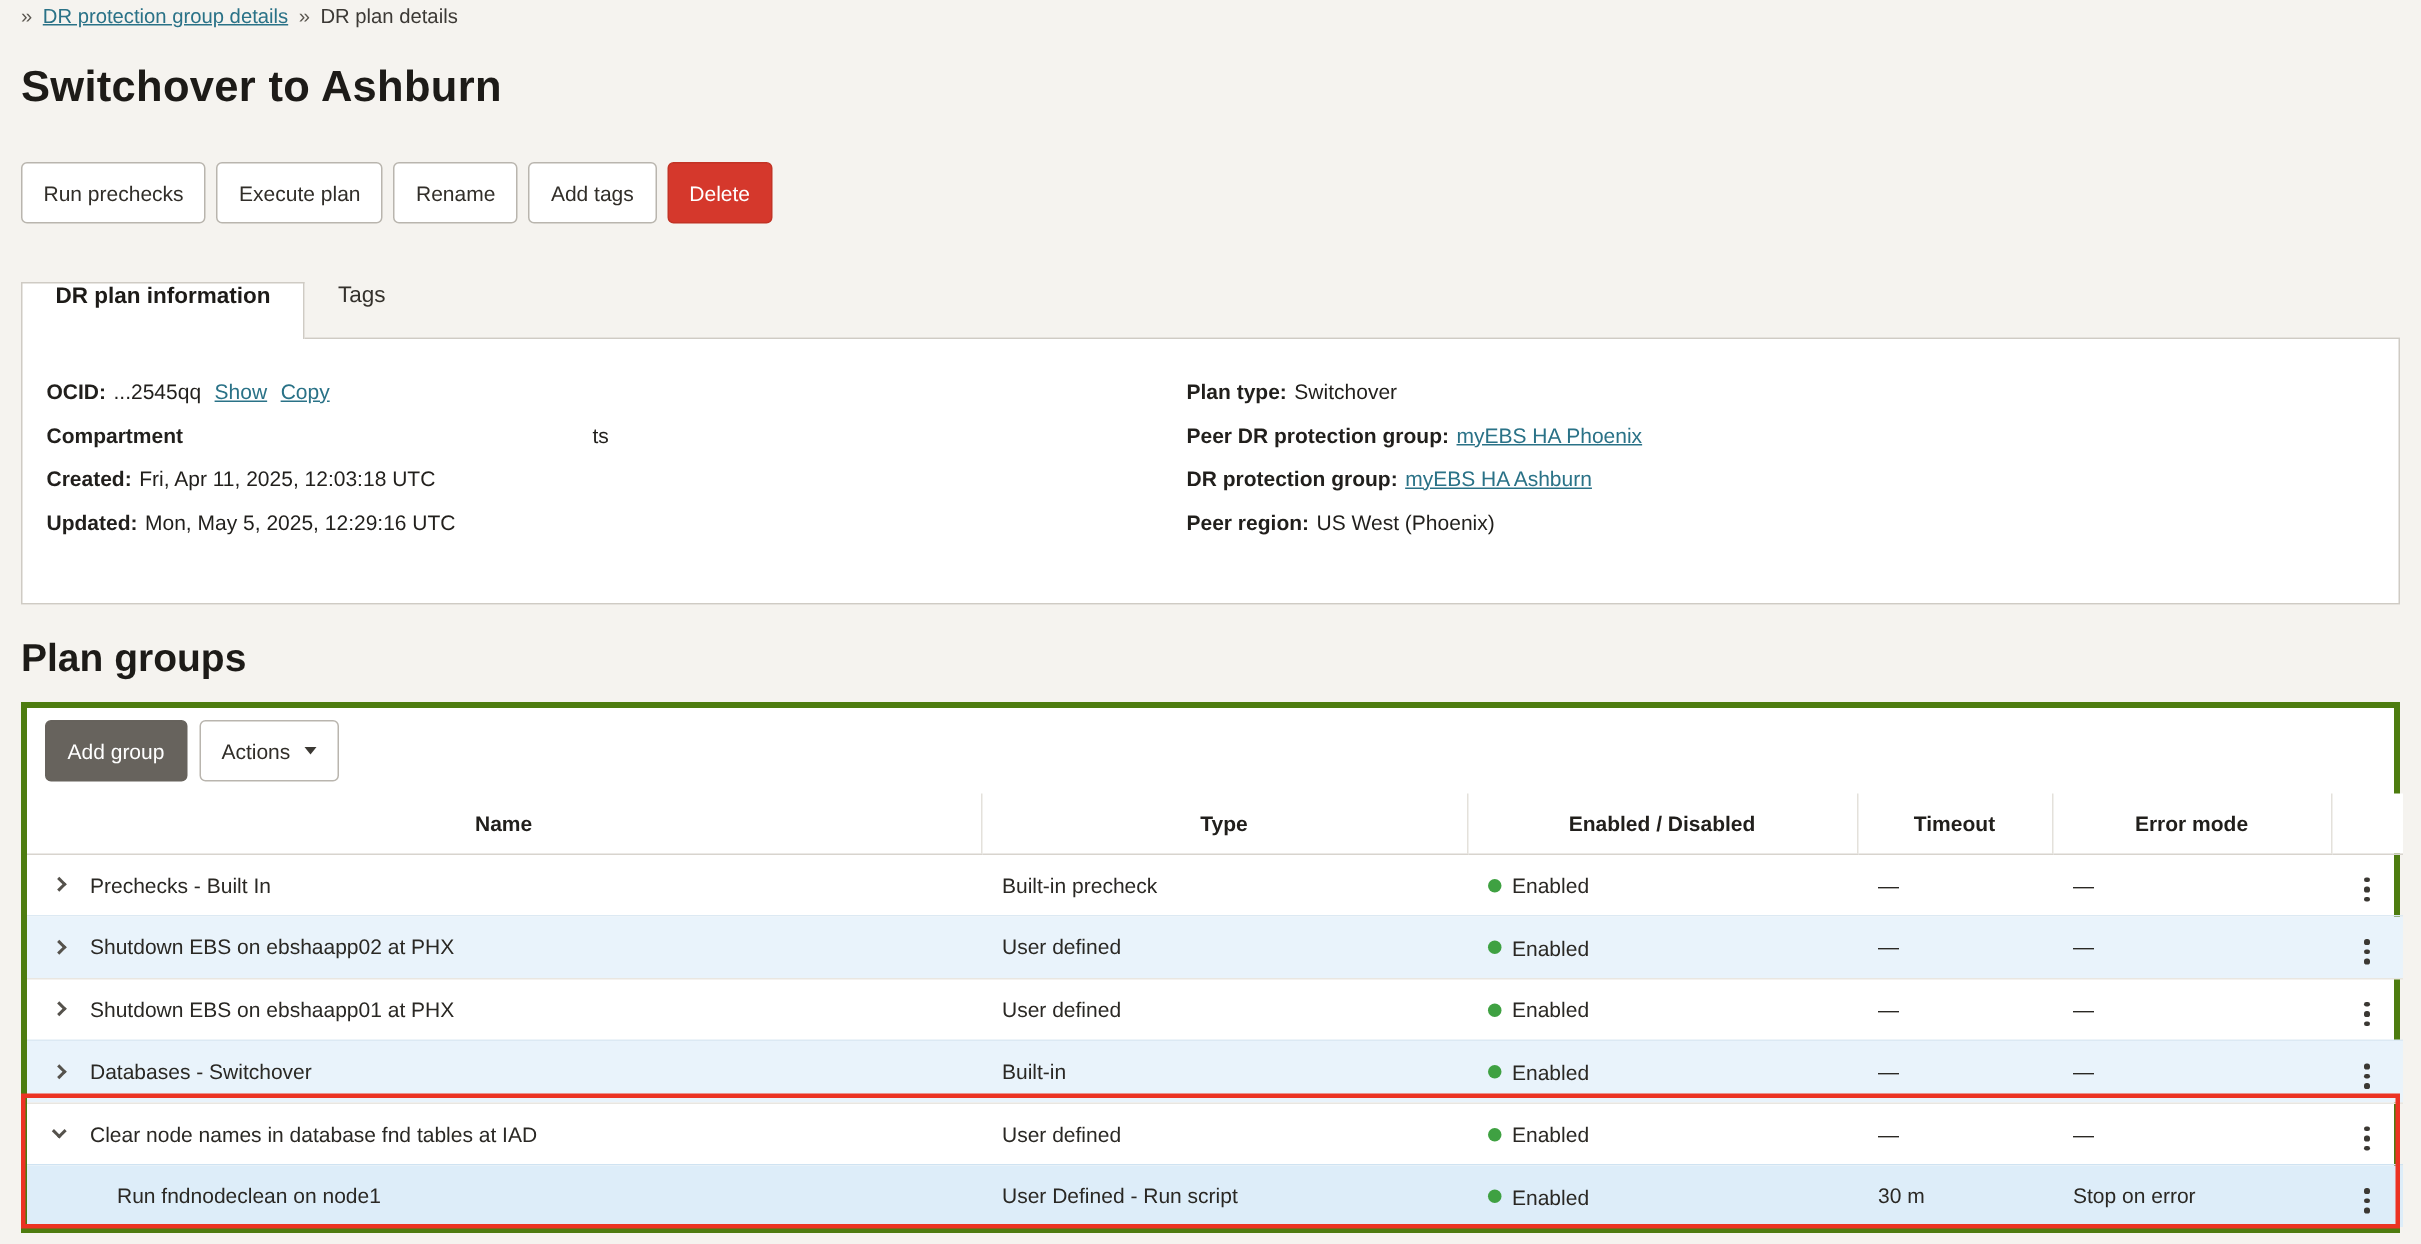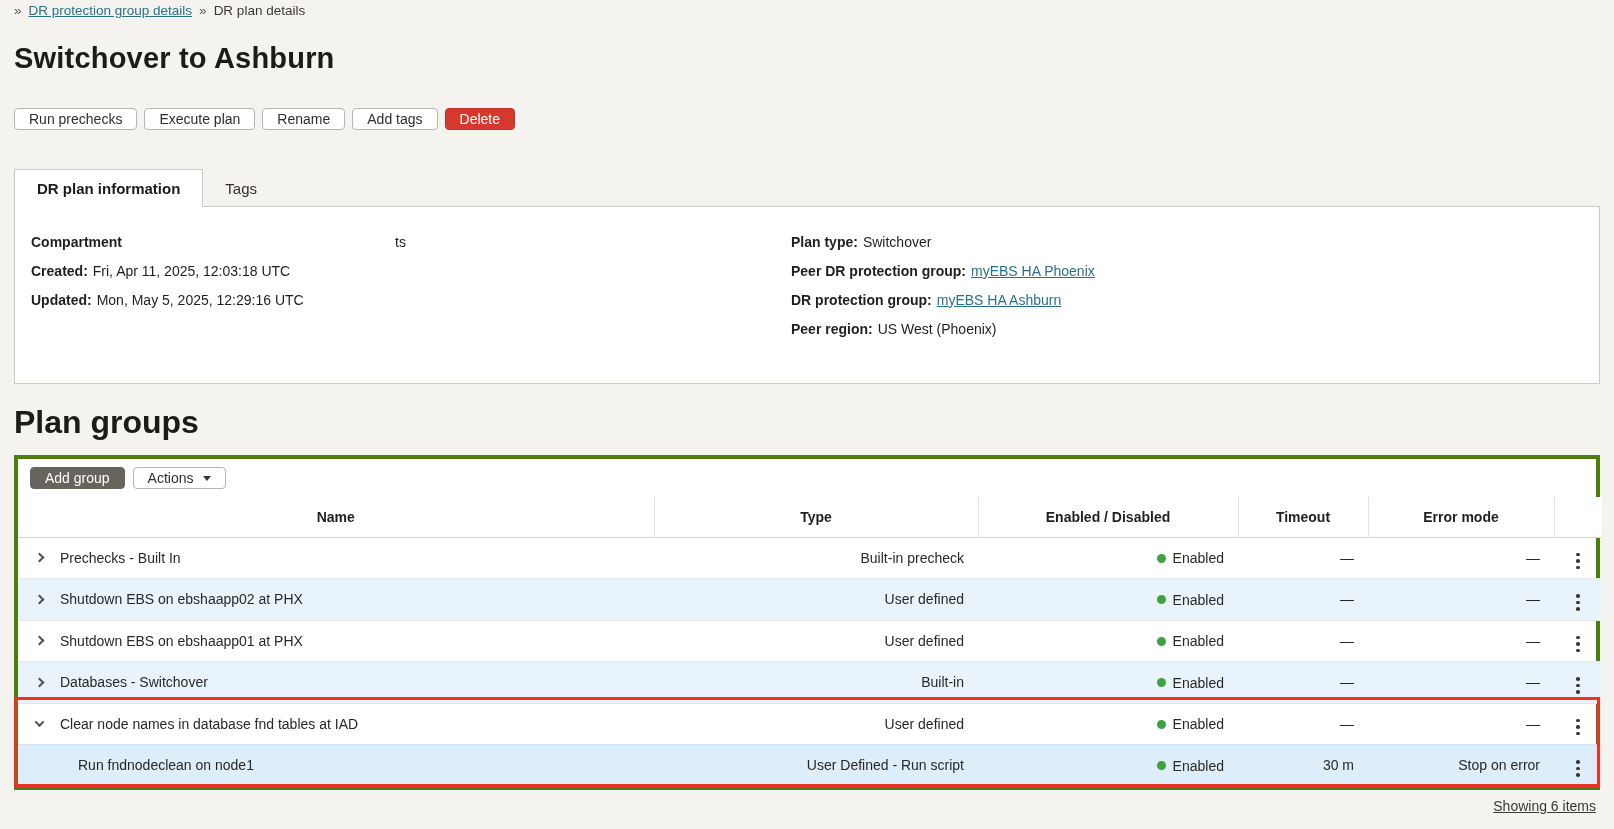--- a/index.html
+++ b/index.html
@@ -16,57 +16,57 @@
   
   .breadcrumb { padding-top: 3px; font-size: 13.5px; color: #5a564f; display: flex; gap: 7px; align-items: center; }
   .crumb-current { color: #3c3935; }
 
   
   .page-title { margin-top: 24px; font-size: 29px; font-weight: 600; color: #1d1b18; letter-spacing: .2px; }
 
   
   .toolbar { margin-top: 33px; display: flex; gap: 7px; }
   .btn {
-    height: 22px; padding: 0 14px; background: #fff;
+    height: 41px; padding: 0 14px; background: #fff;
     border: 1px solid #b9b5ae; border-radius: 4px;
     font-size: 14px; color: #312e29; display: inline-flex; align-items: center;
     cursor: pointer; font-family: inherit; white-space: nowrap;
   }
   .btn-danger { background: #d5382c; border-color: #c23325; color: #fff; }
   .btn-dark { background: #67635d; border-color: #67635d; color: #fff; }
   .caret-down { width: 0; height: 0; border-left: 4px solid transparent; border-right: 4px solid transparent; border-top: 5px solid #3b3833; margin-left: 9px; }
 
   
   .tabs { margin-top: 39px; display: flex; align-items: flex-end; position: relative; z-index: 2; }
-  .tab { height: 38px; padding: 0 22px; display: flex; align-items: center; font-size: 15px; cursor: pointer; }
+  .tab { height: 38px; padding: 0 22px; display: flex; font-size: 15px; cursor: pointer; }
   .tab.active { background: #fff; border: 1px solid #cfcbc4; border-bottom: none; font-weight: 700; color: #1d1b18; }
   .tab.inactive { color: #34312c; }
 
   
   .info-card { background: #fff; border: 1px solid #cfcbc4; margin-top: -1px; padding: 20px 16px; height: 178px; display: flex; position: relative; z-index: 1; }
   .info-col { width: 760px; }
   .info-line { height: 29px; display: flex; align-items: center; white-space: nowrap; }
   .info-line strong { margin-right: 5px; }
   .gap8 { display: inline-block; width: 9px; }
   .redacted { display: inline-block; width: 268px; height: 18px; background: #fff; }
 
   
-  .section-title { margin-top: 20px; font-size: 32px; font-weight: 600; color: #1d1b18; }
+  .section-title { margin-top: 20px; font-size: 26px; font-weight: 600; color: #1d1b18; }
 
   
   .table-card { margin-top: 14px; background: #fff; border: 4px solid #4d7c0f; }
   .table-toolbar { padding: 8px 12px; display: flex; gap: 8px; }
   .table-wrap { position: relative; }
   table { width: 100%; border-collapse: collapse; table-layout: fixed; }
   th {
     height: 40px; text-align: center; padding: 0 14px; font-size: 14px; font-weight: 700; color: #211f1c;
     border-bottom: 1px solid #d8d4ce; border-left: 1px solid #e4e1db; background: #fff;
   }
   th:first-child { border-left: none; }
-  td { height: 41px; padding: 12px 14px; font-size: 14px; color: #2a2824; border-top: 1px solid #e9e6e0; overflow: hidden; white-space: nowrap; text-align: right; }
+  td { height: 41px; padding: 12px 14px; font-size: 14px; color: #2a2824; border-top: 1px solid #e9e6e0; overflow: hidden; white-space: nowrap; }
   tr.first td { border-top: none; }
   tr.alt td { background: #e9f3fb; border-top-color: #dce9f3; }
   tr.child td { background: #ddedf9; border-top-color: #cfe3f2; }
   .name-cell { display: flex; align-items: center; gap: 14px; }
   .name-cell.indent { padding-left: 46px; }
   .chev-btn { width: 14px; height: 14px; display: inline-flex; align-items: center; justify-content: center; cursor: pointer; flex: 0 0 14px; }
   .chev { display: inline-block; width: 7px; height: 7px; border-right: 2px solid #55524c; border-bottom: 2px solid #55524c; }
   .chev.right { transform: rotate(-45deg); }
   .chev.down { transform: rotate(45deg) translate(-1px,-1px); }
   .status { display: inline-flex; align-items: center; gap: 7px; }
@@ -108,20 +108,28 @@
   <div class="tab active">
     <span>DR plan information</span>
   </div>
   <div class="tab inactive">
     <span>Tags</span>
   </div>
 </div>
 
 <div class="info-card">
   <div class="info-col">
+    <div class="info-line">
+      <strong>OCID:</strong>
+      <span>...2545qq</span>
+      <span class="gap8"></span>
+      <span class="link">Show</span>
+      <span class="gap8"></span>
+      <span class="link">Copy</span>
+    </div>
     <div class="info-line">
       <strong>Compartment</strong>
       <span class="redacted"></span>
       <span>ts</span>
     </div>
     <div class="info-line">
       <strong>Created:</strong>
       <span>Fri, Apr 11, 2025, 12:03:18 UTC</span>
     </div>
     <div class="info-line">

